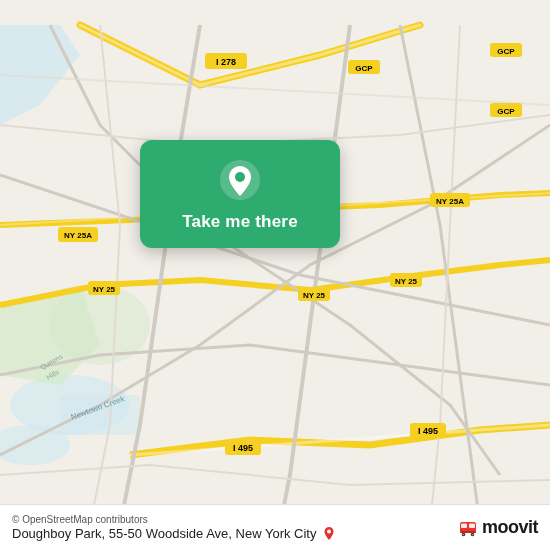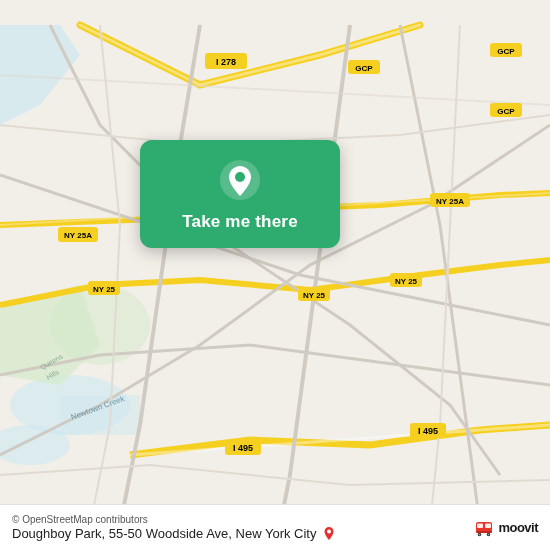--- a/index.html
+++ b/index.html
@@ -95,21 +95,21 @@
     #location-info {
       font-size: 13px;
       color: #222;
       font-weight: 500;
     }
 
     #moovit-logo {
       display: flex;
       align-items: center;
       gap: 4px;
-      font-size: 13px;
+      font-size: 18px;
       font-weight: 700;
       color: #1a1a1a;
       letter-spacing: -0.5px;
     }
 
     #moovit-bus-icon {
       width: 20px;
       height: 20px;
     }
   </style>

